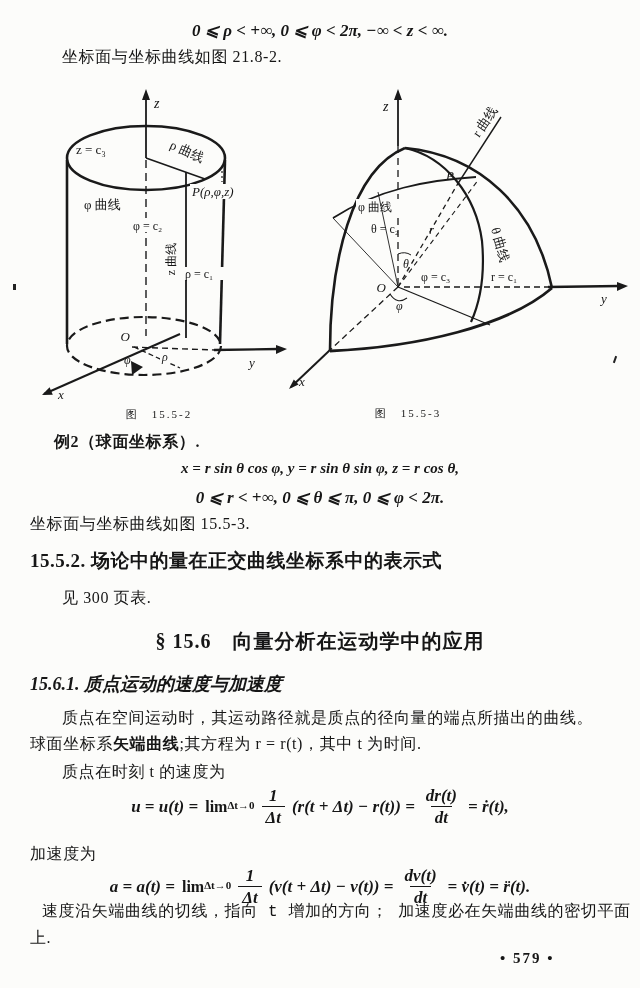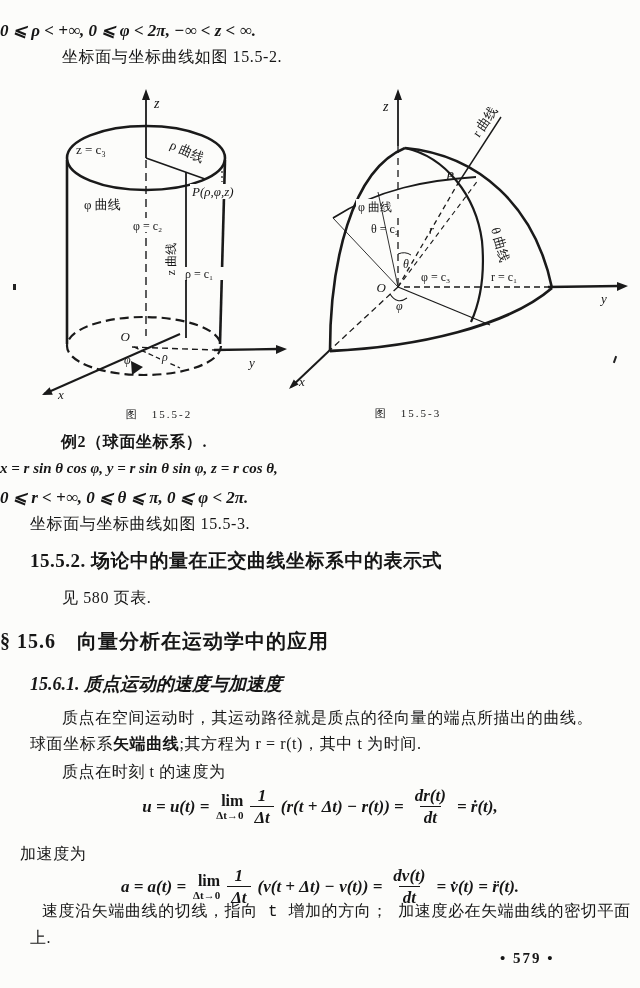--- a/index.html
+++ b/index.html
@@ -4,43 +4,43 @@
 <style>
   html,body{margin:0;padding:0;}
   body{
     width:640px;height:988px;position:relative;overflow:hidden;
     background:#fcfcfa;color:#161616;
     font-family:"Liberation Serif","DejaVu Serif",serif;
   }
   .abs{position:absolute;}
   .cjk{font-size:16px;letter-spacing:0.6px;line-height:1.25;}
   .math{font-style:italic;}
-  .center{width:640px;}
+  .center{width:640px;text-align:center;}
   .bold{font-weight:bold;}
   .h-mid{font-size:19px;font-weight:bold;letter-spacing:0.5px;text-align:center;}
   .caption{font-size:11px;letter-spacing:2px;text-align:center;}
   .formula-row{
     display:flex;align-items:center;justify-content:center;
     width:640px;gap:7px;font-size:17px;font-style:italic;font-weight:bold;
   }
-  .lim{display:inline-flex;flex-direction:column;align-items:flex-end;font-style:normal;line-height:1;}
+  .lim{display:inline-flex;flex-direction:row;align-items:flex-start;font-style:normal;line-height:1;}
   .lim .limword{font-size:16px;}
   .lim .limsub{font-size:11px;margin-top:1px;letter-spacing:0;}
   .frac{display:inline-flex;flex-direction:column;align-items:center;line-height:1.15;}
   .frac .den{border-top:1.6px solid #161616;padding:1px 4px 0 4px;}
   .frac .num{padding:0 4px;}
   svg text{font-family:"Liberation Serif","DejaVu Serif",serif;fill:#161616;}
   svg .ln{stroke:#1a1a1a;fill:none;}
   .speck{background:#222;}
 </style>
 </head>
 <body>
 
 <div class="abs center math" style="top:20px;left:0;font-size:17px;font-weight:bold;">0 ⩽ ρ &lt; +∞,  0 ⩽ φ &lt; 2π,  −∞ &lt; z &lt; ∞.</div>
-<div class="abs cjk" style="top:47px;left:62px;">坐标面与坐标曲线如图 15.5-2.</div>
+<div class="abs cjk" style="top:47px;left:62px;">坐标面与坐标曲线如图 21.8-2.</div>
 
 <svg class="abs" style="left:28px;top:84px;" width="262" height="332" viewBox="0 0 262 332">
 
   <path class="ln" d="M118,14 L118,74" stroke-width="1.8"></path>
   <polygon points="118,5 114,16 122,16" fill="#1a1a1a"></polygon>
   <path class="ln" d="M118,76 L118,252" stroke-width="1.4" stroke-dasharray="8 5"></path>
   <text x="126" y="24" font-size="14" font-style="italic">z</text>
 
   <ellipse class="ln" cx="118" cy="74" rx="79" ry="32" stroke-width="2.6"></ellipse>
   <path class="ln" d="M39,76 L39,260" stroke-width="2.6"></path>
@@ -128,27 +128,27 @@
   <rect x="206" y="186" width="42" height="13" fill="#fcfcfa"></rect>
   <text x="208" y="197" font-size="12">r = c₁</text>
 
   <path class="ln" d="M107,210 Q114,221 124,214" stroke-width="1.1"></path>
   <text x="113" y="226" font-size="12" font-style="italic">φ</text>
 </svg>
 
 <div class="abs caption" style="left:30px;top:407px;width:258px;">图　15.5-2</div>
 <div class="abs caption" style="left:283px;top:406px;width:250px;">图　15.5-3</div>
 
-<div class="abs cjk bold" style="top:432px;left:61px;">例2（球面坐标系）.</div>
+<div class="abs cjk bold" style="top:432px;left:54px;">例2（球面坐标系）.</div>
 <div class="abs center math" style="top:460px;left:0;font-size:15px;font-weight:bold;">x = r sin θ cos φ,  y = r sin θ sin φ,  z = r cos θ,</div>
 <div class="abs center math" style="top:487px;left:0;font-size:17px;font-weight:bold;">0 ⩽ r &lt; +∞,  0 ⩽ θ ⩽ π,  0 ⩽ φ &lt; 2π.</div>
 <div class="abs cjk" style="top:514px;left:30px;">坐标面与坐标曲线如图 15.5-3.</div>
 
 <div class="abs h-mid" style="top:548px;left:30px;">15.5.2. 场论中的量在正交曲线坐标系中的表示式</div>
-<div class="abs cjk" style="top:588px;left:62px;">见 580 页表.</div>
+<div class="abs cjk" style="top:588px;left:62px;">见 300 页表.</div>
 
 <div class="abs center" style="top:628px;left:0;font-size:20px;font-weight:bold;letter-spacing:1px;">§ 15.6　向量分析在运动学中的应用</div>
 
 <div class="abs" style="top:672px;left:30px;font-size:18px;font-weight:bold;font-style:italic;">15.6.1. 质点运动的速度与加速度</div>
 
 <div class="abs cjk" style="top:708px;left:62px;width:560px;">质点在空间运动时，其运动路径就是质点的径向量的端点所描出的曲线。</div>
 <div class="abs cjk" style="top:734px;left:30px;width:590px;"><span>球面坐标系</span><span class="bold">矢端曲线</span><span>;其方程为 r = r(t)，其中 t 为时间.</span></div>
 <div class="abs cjk" style="top:762px;left:62px;">质点在时刻 t 的速度为</div>
 
 <div class="abs formula-row" style="top:786px;left:0;">
@@ -162,21 +162,21 @@
     <span class="den">Δt</span>
   </span>
   <span>(r(t + Δt) − r(t)) =</span>
   <span class="frac">
     <span class="num">dr(t)</span>
     <span class="den">dt</span>
   </span>
   <span>= ṙ(t),</span>
 </div>
 
-<div class="abs cjk" style="top:844px;left:20px;text-align:right;">加速度为</div>
+<div class="abs cjk" style="top:844px;left:30px;text-align:right;">加速度为</div>
 
 <div class="abs formula-row" style="top:866px;left:0;">
   <span>a = a(t) =</span>
   <span class="lim">
     <span class="limword">lim</span>
     <span class="limsub">Δt→0</span>
   </span>
   <span class="frac">
     <span class="num">1</span>
     <span class="den">Δt</span>

